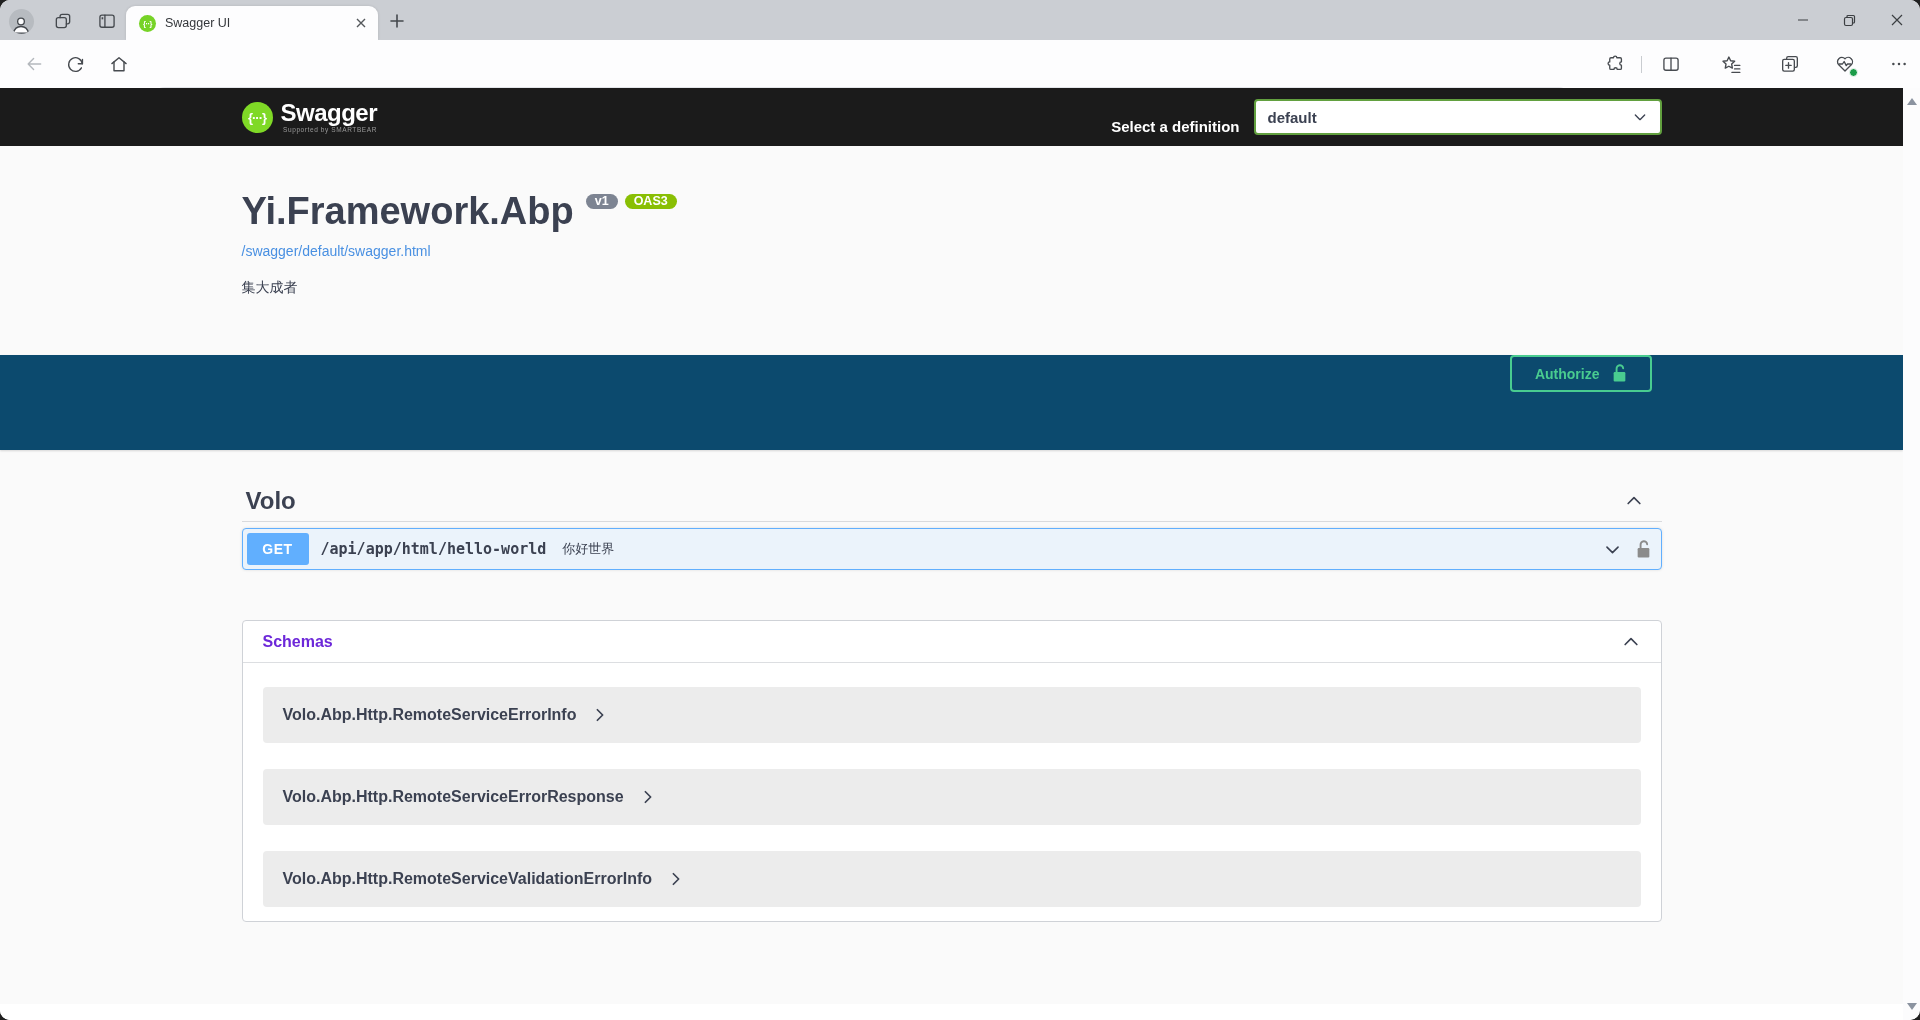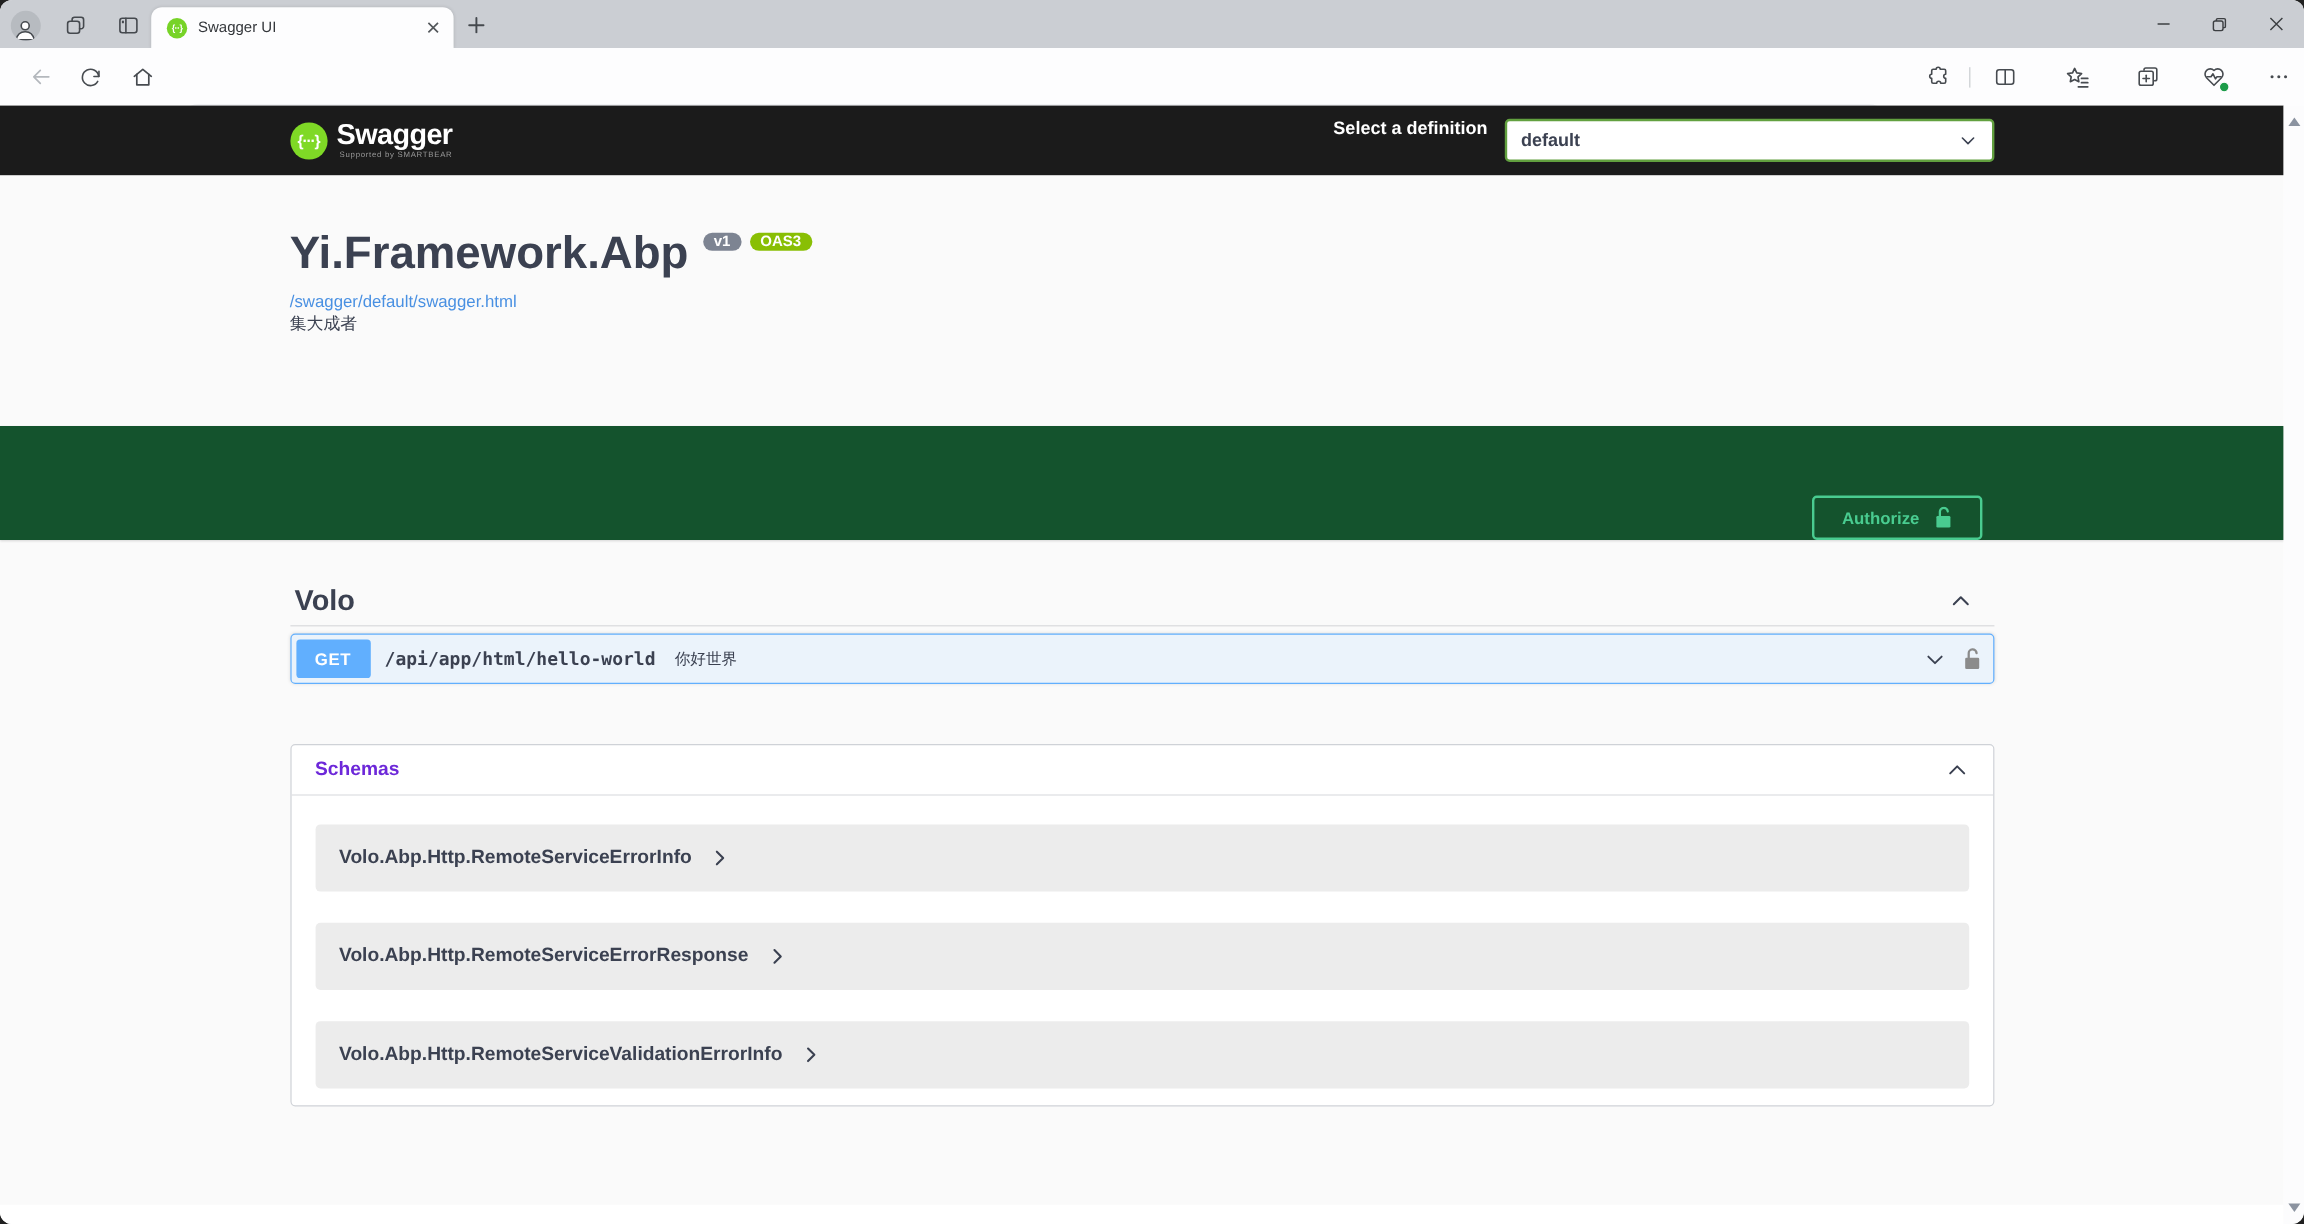--- a/index.html
+++ b/index.html
@@ -66,41 +66,41 @@
   
   .sw-topbar { height:58px; background:#1b1b1b; display:flex; align-items:center; }
   .sw-topbar .wrapper { display:flex; align-items:center; }
   .logo { display:flex; align-items:center; }
   .logo-circle { width:31px; height:31px; border-radius:50%; background:#7fd926; color:#fff;
                  display:flex; align-items:center; justify-content:center; font-weight:bold;
                  font-size:13px; letter-spacing:-1px; flex:none; }
   .logo-textcol { margin-left:8px; display:flex; flex-direction:column; }
   .logo-word { color:#fff; font-size:24px; font-weight:bold; letter-spacing:-0.5px; line-height:24px; }
   .logo-tag { color:#9a9a9a; font-size:6.5px; letter-spacing:0.6px; text-align:right; margin-top:1px; }
-  .topbar-right { margin-left:auto; display:flex; align-items:flex-start; }
+  .topbar-right { margin-left:auto; display:flex; align-items:flex-end; }
   .select-label { color:#fff; font-weight:bold; font-size:15px; margin-right:14px; }
   .definition-select { width:408px; height:34px; background:#fff; border:2px solid #62a03f;
                        border-radius:4px; display:flex; align-items:center; padding:16px 12px; cursor:pointer; }
   .definition-select .val { font-size:15px; font-weight:bold; color:#3b4151; flex:1; }
   .chev { stroke:#3b4151; fill:none; stroke-width:2; stroke-linecap:round; stroke-linejoin:round; }
 
   
   .info-section { height:209px; }
   .api-title { padding-top:46px; font-size:38px; font-weight:bold; color:#3b4151; line-height:1.05; }
   .badge { display:inline-block; font-size:12.5px; font-weight:bold; color:#fff; padding:1px 9px;
            border-radius:57px; vertical-align:top; position:relative; top:2px; }
   .badge-version { background:#7d8492; margin-left:12px; }
   .badge-oas { background:#89bf04; margin-left:7px; }
   .spec-link { display:inline-block; margin-top:11px; font-size:14px; color:#4990e2;
                text-decoration:none; cursor:pointer; }
-  .api-desc { font-size:14px; color:#3b4151; }
-
-  
-  .scheme-container { height:95px; background:#14532d; box-shadow:0 1px 2px 0 rgba(0,0,0,.15);
-                      display:flex; align-items:flex-end; }
+  .api-desc { margin-top:19px; font-size:14px; color:#3b4151; }
+
+  
+  .scheme-container { height:95px; background:#0c4a6e; box-shadow:0 1px 2px 0 rgba(0,0,0,.15);
+                      display:flex; align-items:flex-start; }
   .scheme-container .wrapper { display:flex; justify-content:flex-end; align-items:center; }
   .btn-authorize { display:flex; align-items:center; gap:12px; border:2px solid #49cc90;
                    background:transparent; border-radius:4px; padding:7px 23px; margin-right:10px;
                    color:#49cc90; font-weight:bold; font-size:14px; cursor:pointer;
                    font-family:"Liberation Sans", sans-serif; }
 
   
   .optag-header { margin-top:31px; display:flex; align-items:center; padding:0 18px 0 4px;
                   border-bottom:1px solid #d9dadd; height:41px; cursor:pointer; }
   .optag-title { font-size:24px; font-weight:bold; color:#3b4151; }

